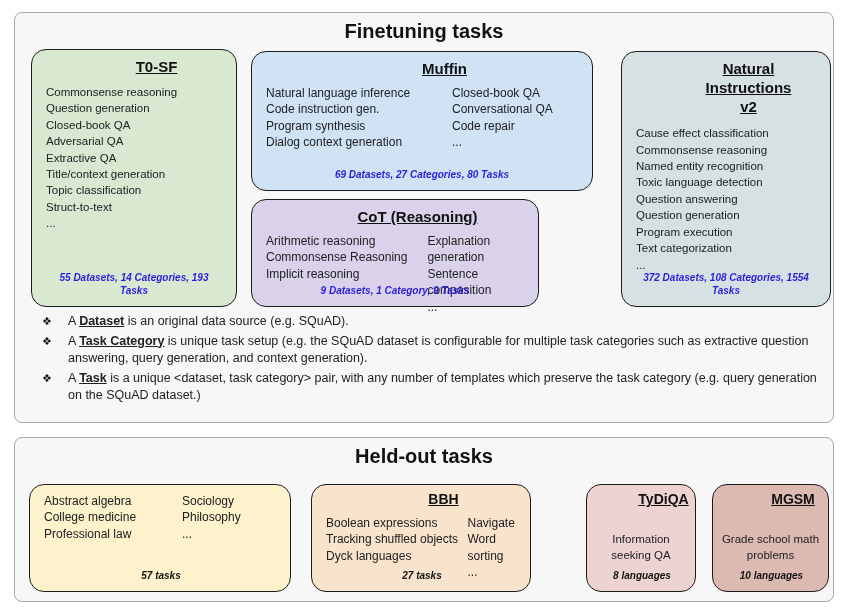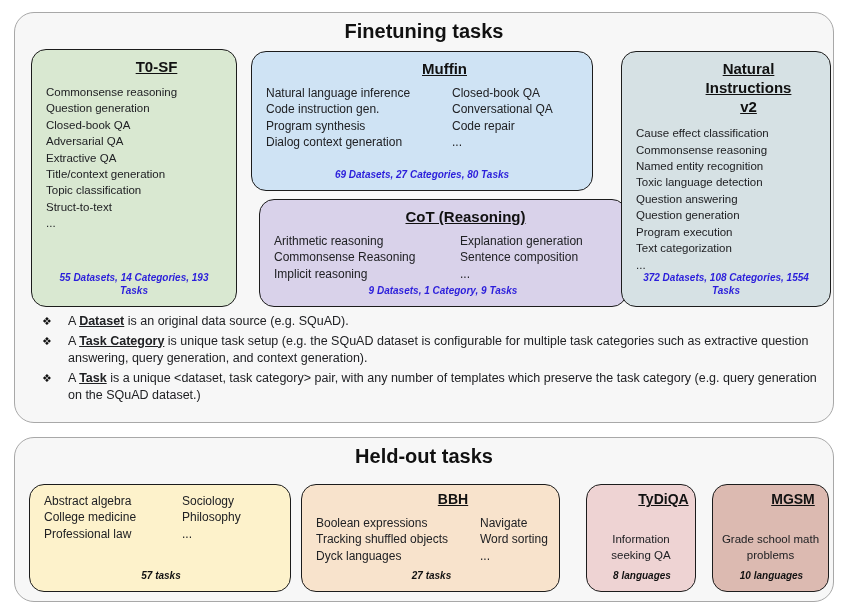--- a/index.html
+++ b/index.html
@@ -9,61 +9,61 @@
     --page_bg: #ffffff; --panel_bg: #f7f7f7; --text: #202124;
   }
   * { box-sizing: border-box; }
   html, body { margin: 0; padding: 0; }
   body {
     width: 850px; height: 615px; position: relative; background: var(--page_bg);
     font-family: "Liberation Sans", "DejaVu Sans", sans-serif; color: var(--text);
   }
   .panel {
     position: absolute; background: var(--panel_bg);
-    border: 1.5px solid var(--border_gray); border-radius: 20px;
+    border: 1.5px solid var(--border_gray); border-radius: 8px;
   }
   #finetuning-panel { left: 14px; top: 12px; width: 820px; height: 411px; }
   #heldout-panel   { left: 14px; top: 437px; width: 820px; height: 165px; }
   .panel-title {
     text-align: center; font-size: 20px; font-weight: bold; margin-top: 7px;
     color: #111;
   }
   .card {
     position: absolute; border: 1.6px solid var(--border_dark); border-radius: 15px;
   }
   .card-title {
     text-align: center; font-weight: bold; font-size: 15px;
     text-decoration: underline; margin-top: 8px; color: #111; margin-left: 45px;
   }
   .small-title { font-size: 14px; margin-top: 6px; }
   
   #t0sf-card   { left: 16px;  top: 36px;  width: 206px; height: 258px; background: var(--green); }
   #muffin-card { left: 236px; top: 38px;  width: 342px; height: 140px; background: var(--blue); }
-  #cot-card    { left: 244px; top: 186px; width: 368px; height: 108px; background: var(--purple); }
+  #cot-card    { left: 236px; top: 186px; width: 288px; height: 108px; background: var(--purple); }
   #niv2-card   { left: 606px; top: 38px;  width: 210px; height: 256px; background: var(--bluegray); }
   #niv2-card .card-title { padding: 0 34px; line-height: 1.25; }
   .tasklist { padding: 9px 4px 0 14px; font-size: 11.5px; line-height: 16.4px; }
   .cols { display: flex; padding: 8px 4px 0 14px; font-size: 12px; line-height: 16.4px; }
   .col1 { width: 186px; }
   #mmlu-card .col1 { width: 138px; }
   #bbh-card  .col1 { width: 164px; }
   .stats {
     position: absolute; bottom: 9px; left: 0; right: 0; text-align: center;
     font-size: 10px; font-weight: bold; font-style: italic; color: var(--stat_blue);
     line-height: 1.3; padding: 0 14px;
   }
   .stats-black { color: #111; padding-left: 16px; }
   
   #notes { position: absolute; left: 27px; top: 300px; width: 778px; }
   .note { display: flex; margin-bottom: 2px; font-size: 12.5px; line-height: 1.4; }
   .note-bullet { width: 13px; flex: 0 0 13px; margin-right: 13px; font-size: 11px; padding-top: 1px; color: #111; }
   .note-term { font-weight: bold; text-decoration: underline; }
   
   #mmlu-card   { left: 14px;  top: 46px; width: 262px; height: 108px; background: var(--yellow); }
-  #bbh-card    { left: 286px; top: 46px; width: 259px; height: 108px; background: var(--peach); }
+  #bbh-card    { left: 296px; top: 46px; width: 220px; height: 108px; background: var(--peach); }
   #tydiqa-card { left: 571px; top: 46px; width: 110px; height: 108px; background: var(--pink); }
   #mgsm-card   { left: 697px; top: 46px; width: 117px; height: 108px; background: var(--mauve); }
   .mini-desc { text-align: center; font-size: 11.5px; line-height: 1.35; margin-top: 25px; padding: 0 6px; }
 </style>
 </head>
 <body>
 
 <div class="panel" id="finetuning-panel">
   <div class="panel-title">Finetuning tasks</div>
 

